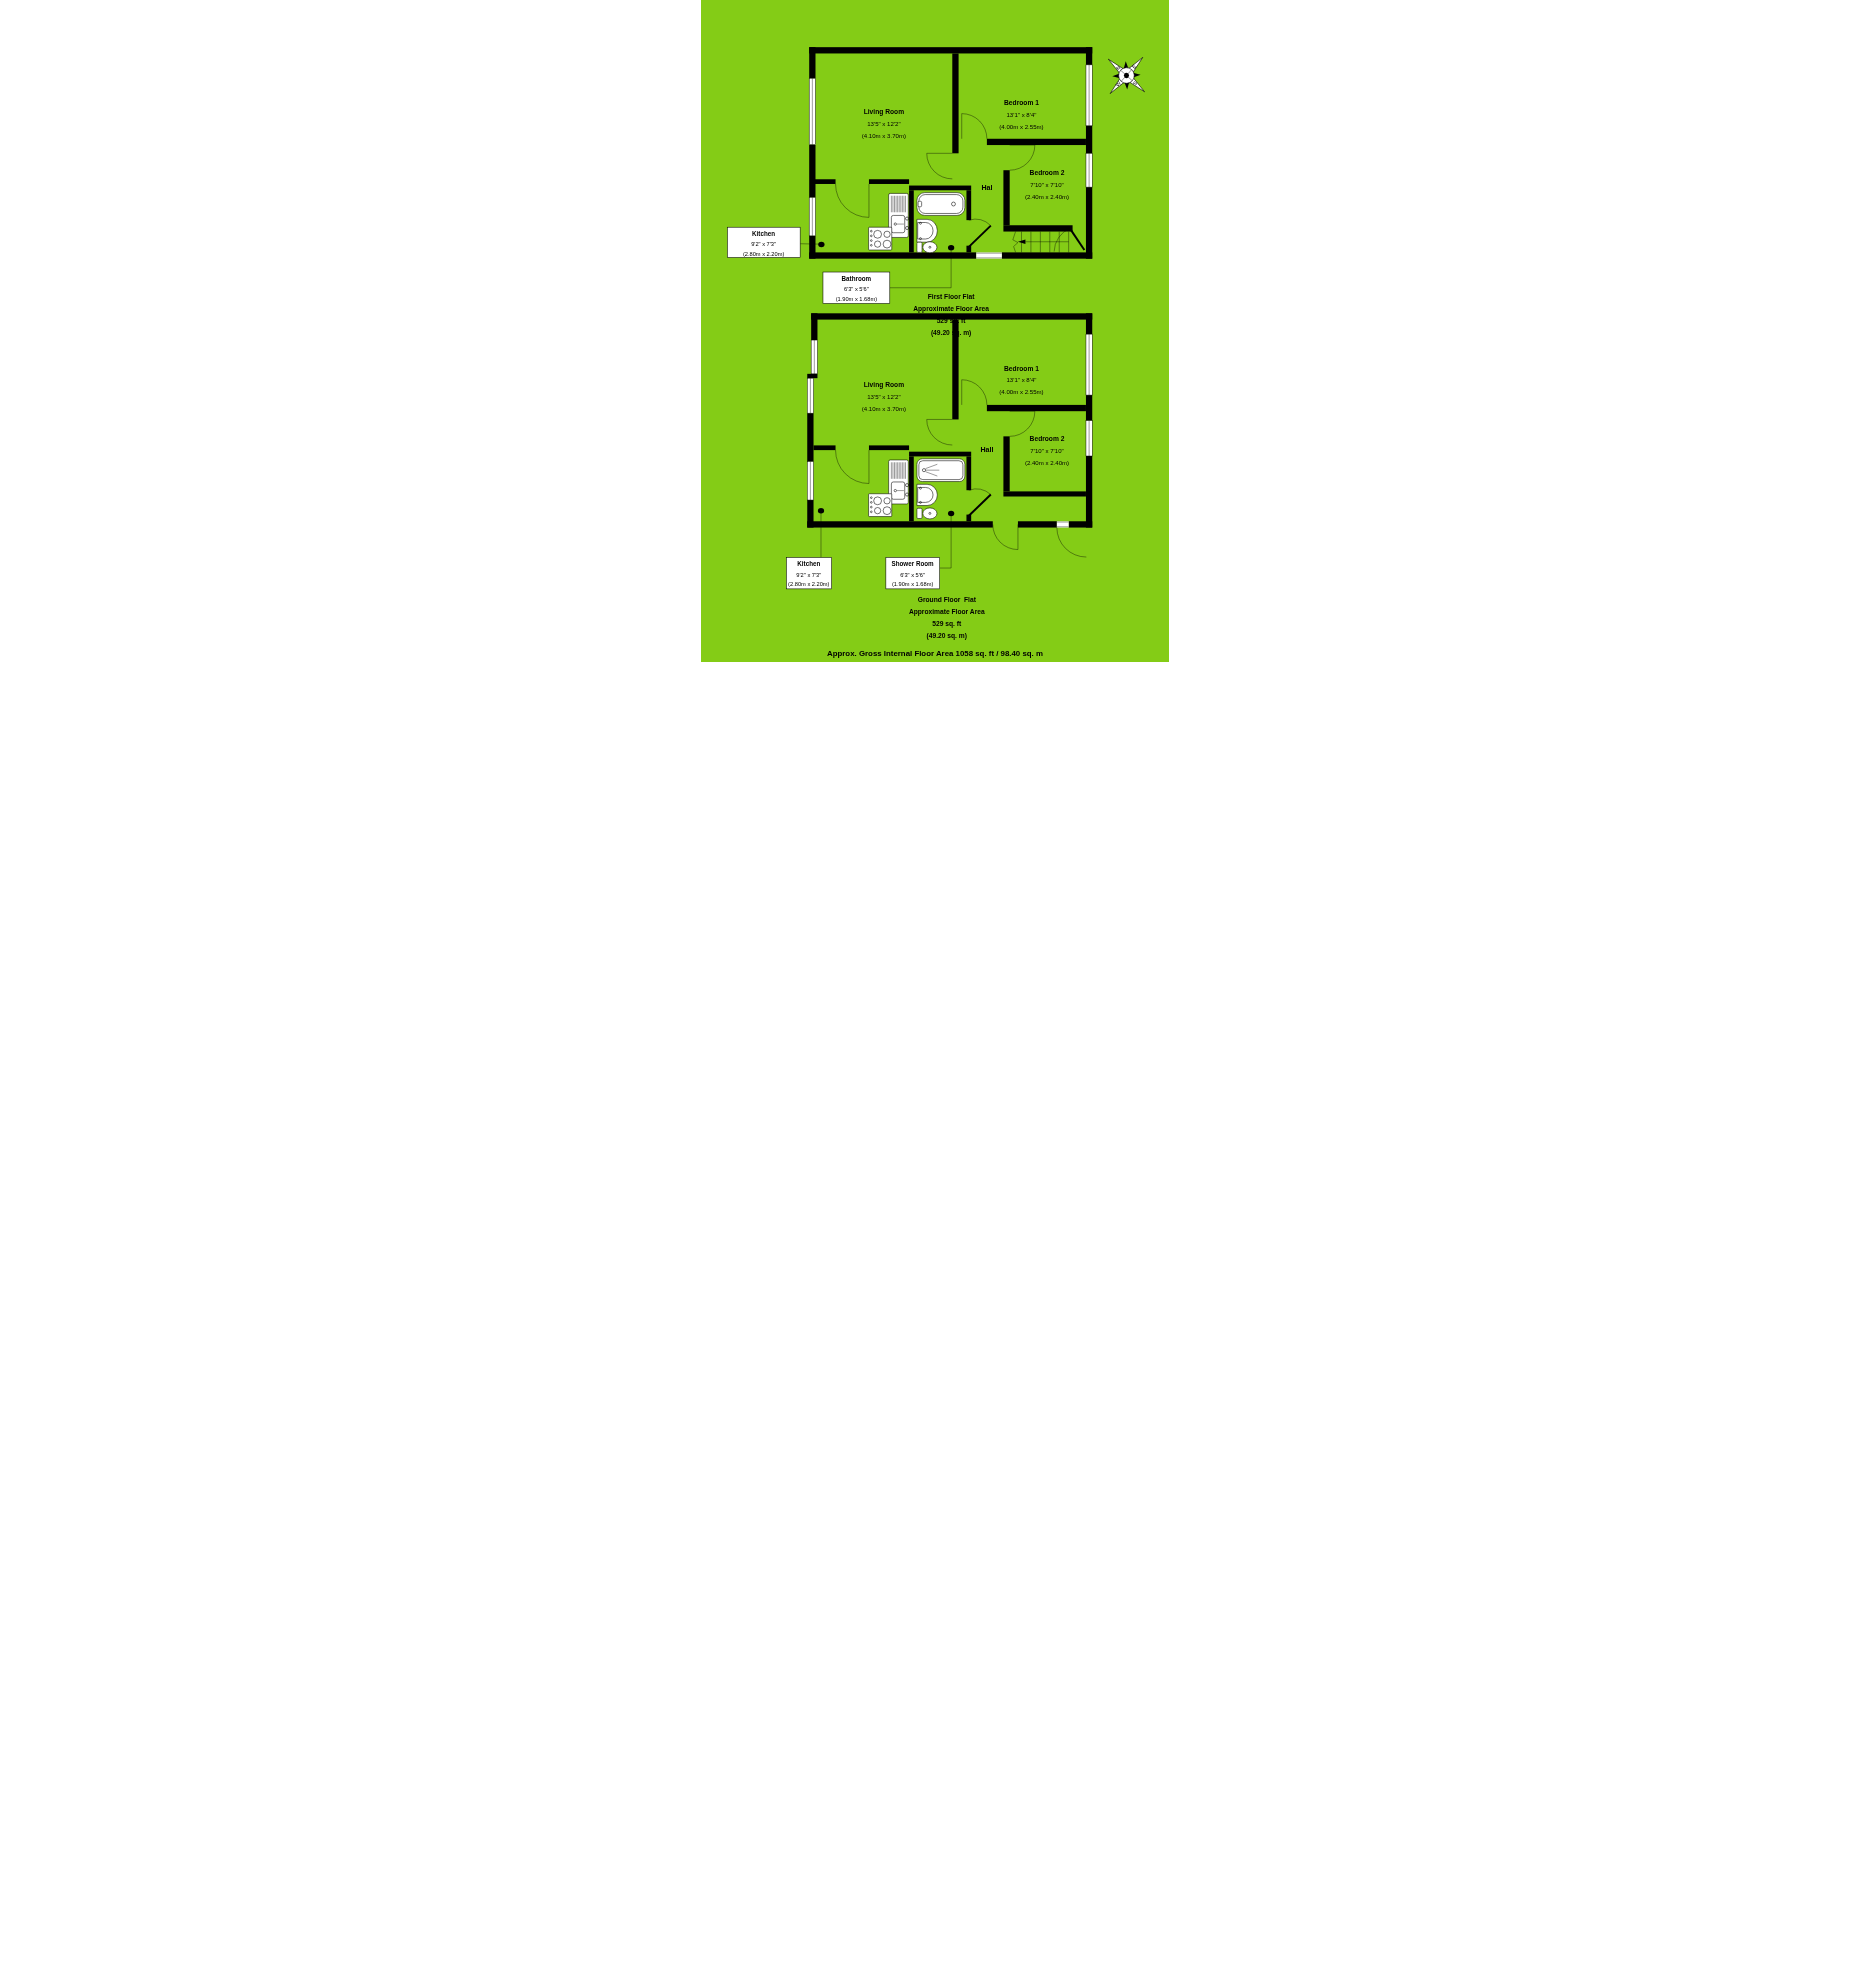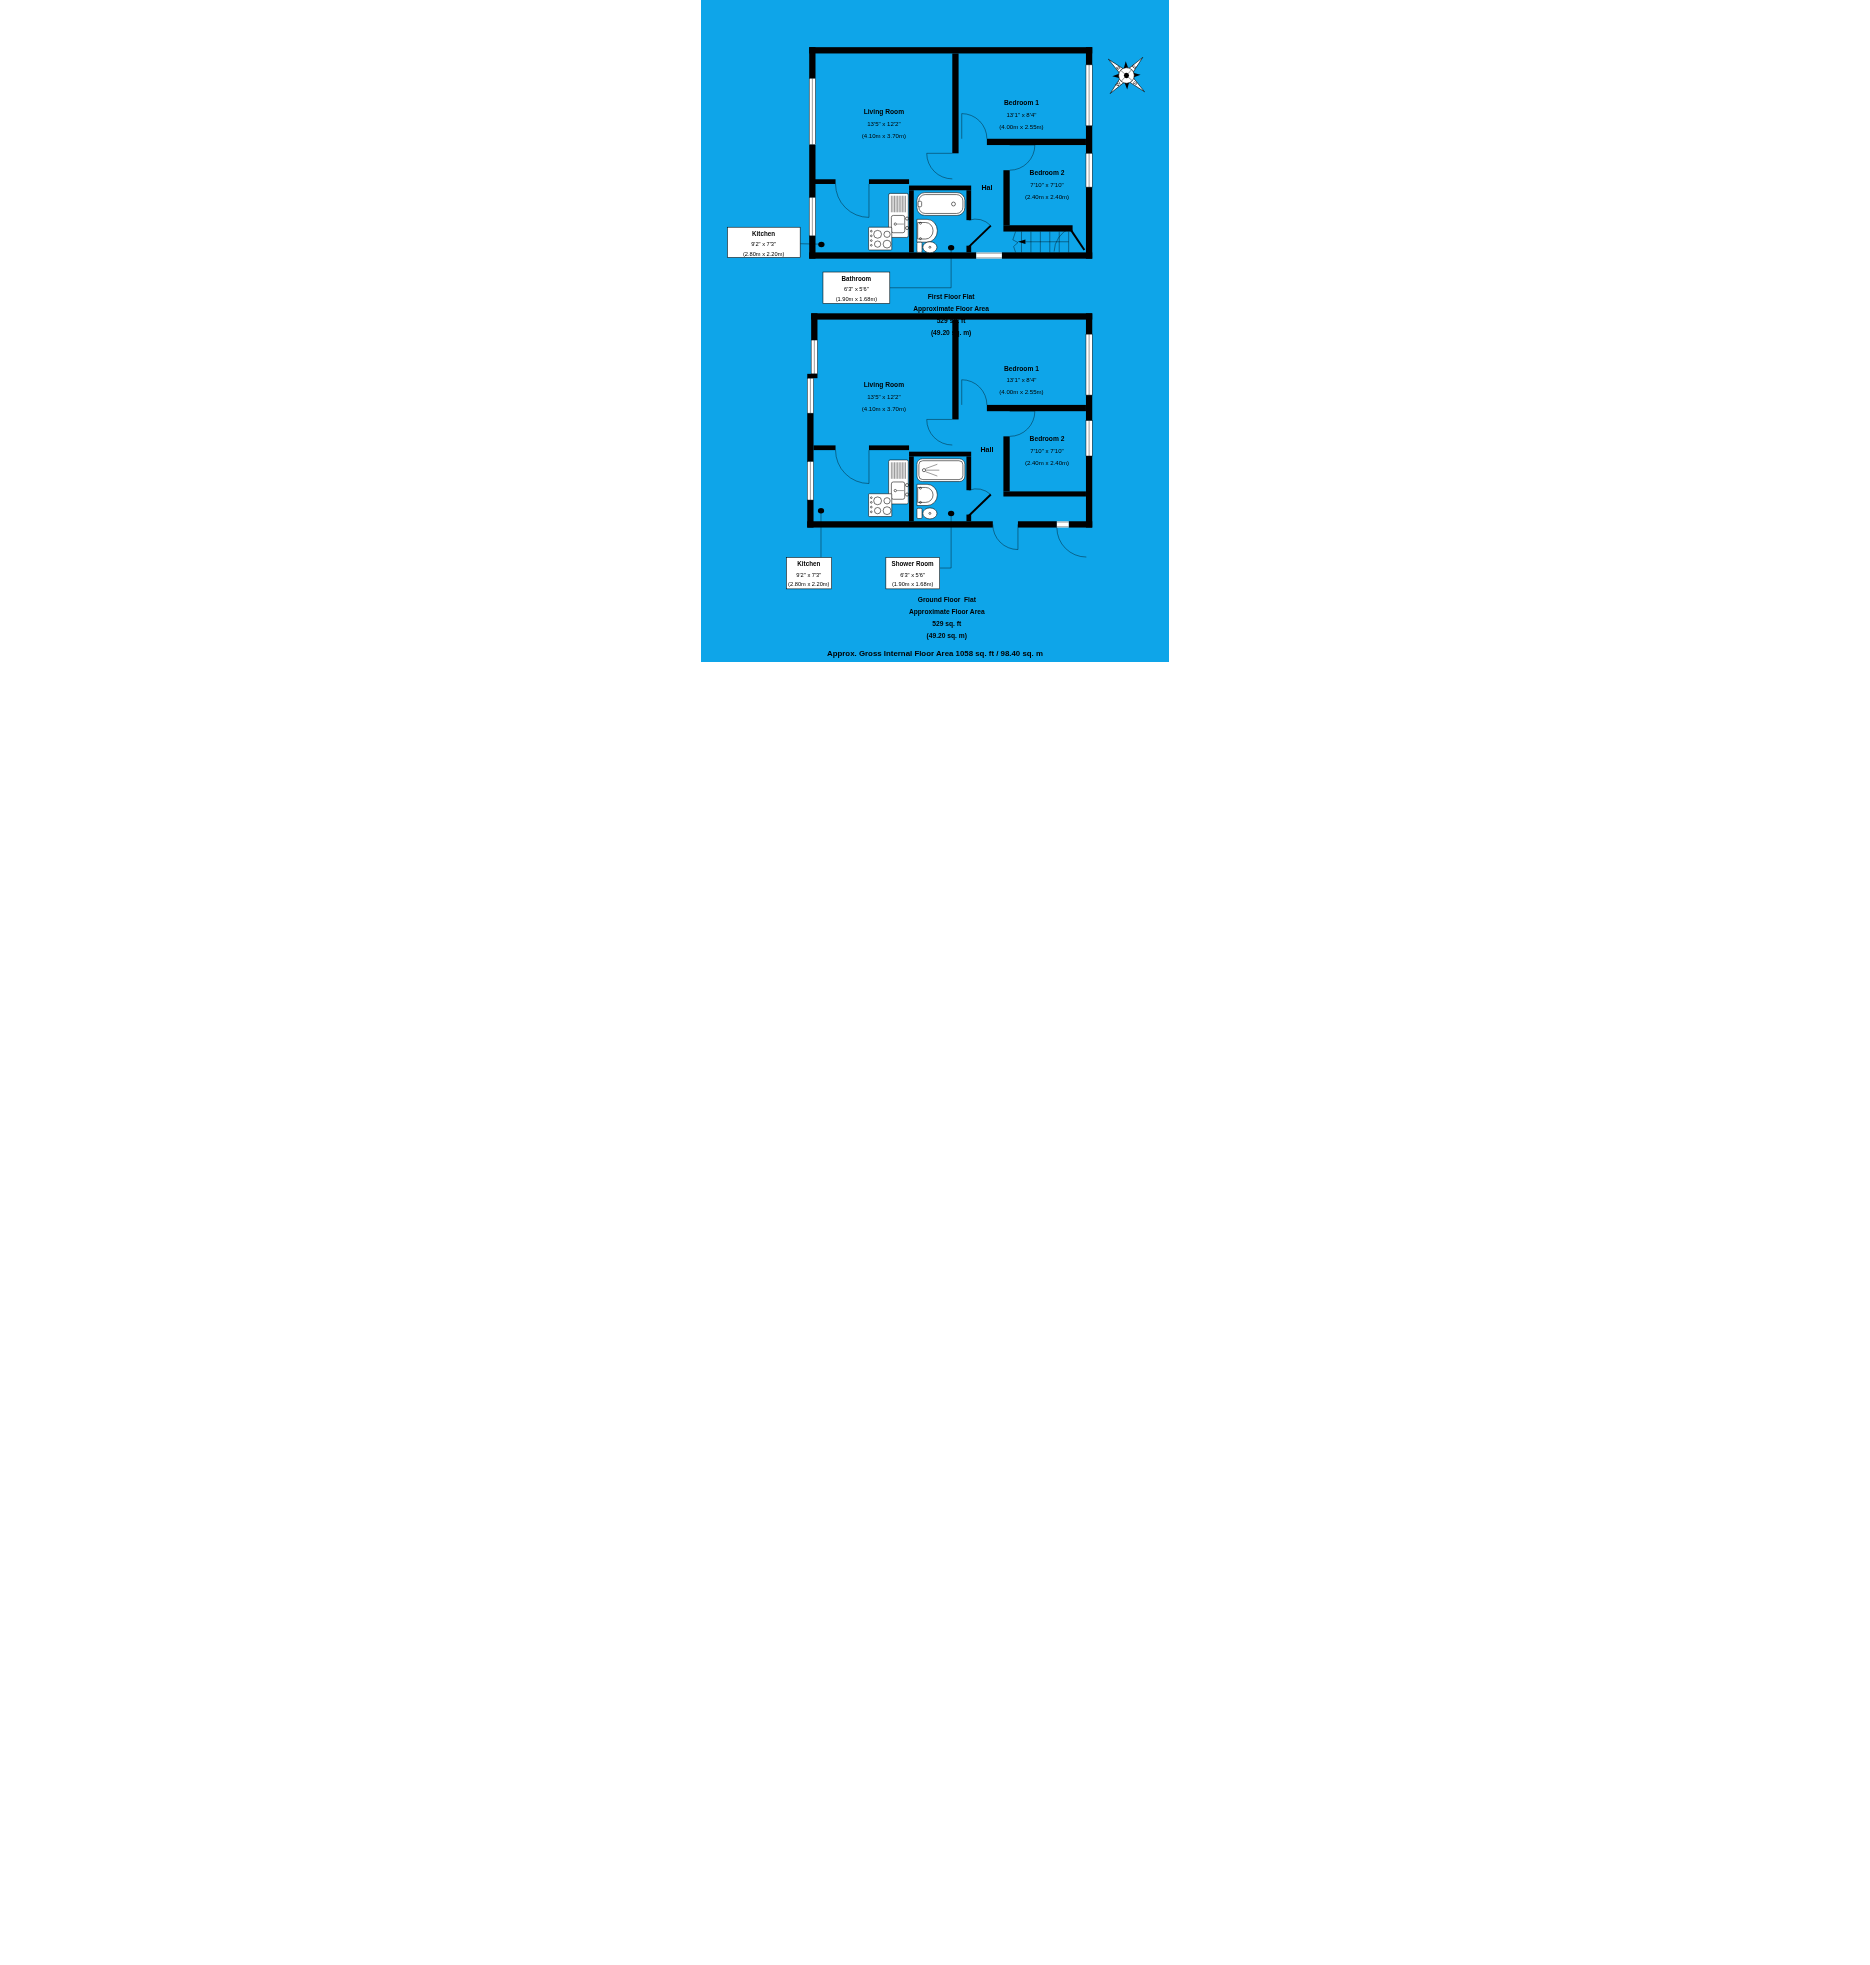--- a/index.html
+++ b/index.html
@@ -1,17 +1,17 @@
 <!DOCTYPE html>
 <html style="font-size:6.3px"><head>
 <meta charset="utf-8">
 <style>
   html,body{margin:0;padding:0;background:#ffffff;}
   body{font-family:"Liberation Sans",sans-serif;}
-  .page{position:relative;width:468px;height:662px;background:#0ea5e9;margin:0 auto;}
+  .page{position:relative;width:468px;height:662px;background:#84cc16;margin:0 auto;}
   svg{display:block;}
   .wall{fill:#000;stroke:none;}
   .thin{fill:none;stroke:#000;stroke-width:1.4;}
   .hair{fill:none;stroke:#000;stroke-width:1;}
   .leaf{fill:none;stroke:#000;stroke-width:5;}
   .winrect{fill:#fff;stroke:#000;stroke-width:1.2;}
   .openrect{fill:#fff;stroke:none;}
   .fixw{fill:#fff;stroke:#000;stroke-width:1.4;}
   .dot{fill:#000;stroke:none;}
   .labelbox{fill:#fff;stroke:#000;stroke-width:1.4;}

